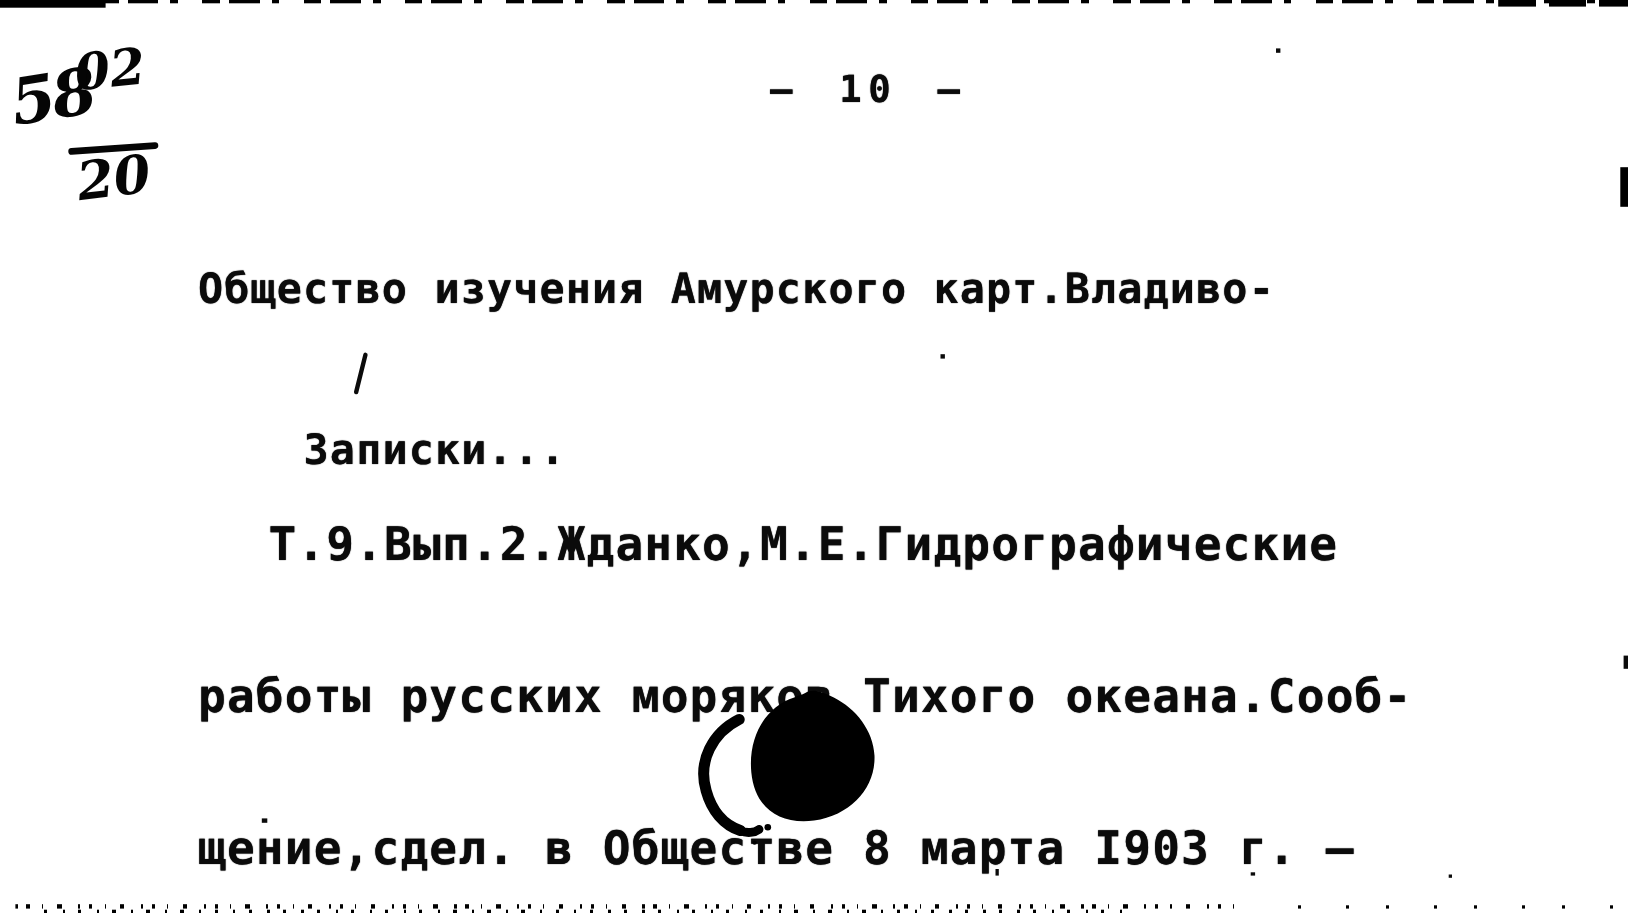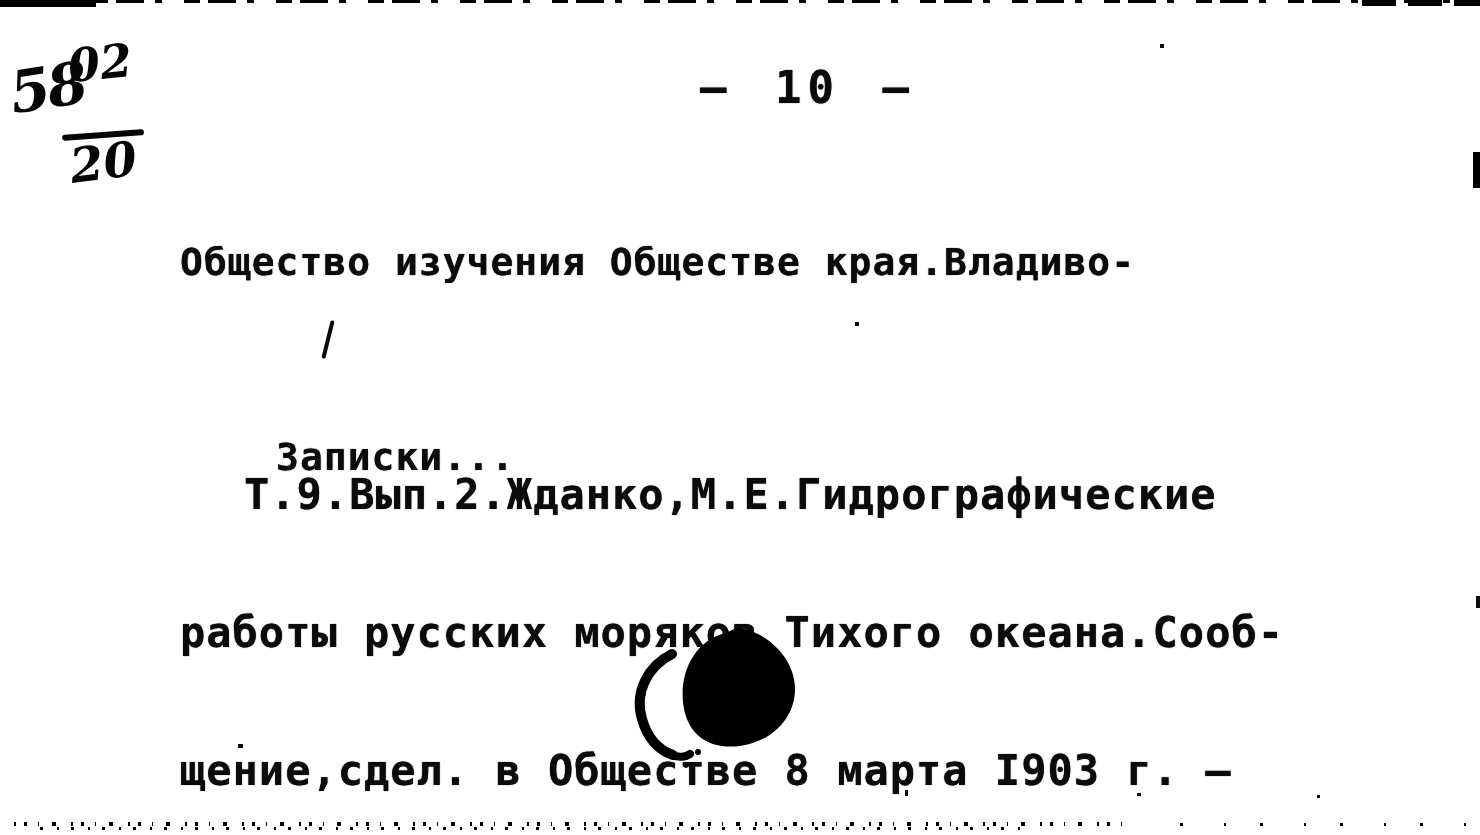--- a/index.html
+++ b/index.html
@@ -54,29 +54,29 @@
     position: absolute; left: 6px; top: 40px; width: 160px; height: 120px;
     font-family: "DejaVu Serif", serif; font-style: italic; font-weight: 700;
     color: #050505;
   }
   .call-book   { position: absolute; left: 4px;  top: 14px; font-size: 58px; transform: rotate(-9deg); letter-spacing: -3px; }
   .frac-num    { position: absolute; left: 62px; top: -4px; font-size: 46px; transform: rotate(-6deg); }
   .frac-line   { position: absolute; left: 56px; top: 92px; width: 82px; height: 6px; background: #050505; transform: rotate(-4deg); border-radius: 3px; }
   .frac-den    { position: absolute; left: 64px; top: 94px; font-size: 48px; transform: rotate(-7deg); }
   
   .page-number {
-    position: absolute; left: 700px; top: 62px; font-size: 44px; font-weight: 700;
+    position: absolute; left: 700px; top: 62px; font-size: 34px; font-weight: 700;
     letter-spacing: 6px; word-spacing: 10px; color: #0b0b0b;
   }
   
   .tw { font-family: "DejaVu Sans Mono", monospace; font-weight: 700; color: #0b0b0b;
         text-shadow: 0 0 1px #111; white-space: pre; }
   .heading { position: absolute; left: 180px; top: 140px; font-size: 38px; line-height: 49px; letter-spacing: 1px; }
   .heading .h-line2 { padding-left: 176px; }
-  .heading .h-line3 { padding-left: 96px; margin-top: 48px; }
+  .heading .h-line3 { padding-left: 96px; }
   .check-mark { position: absolute; left: 326px; top: 320px; width: 4px; height: 39px;
                 background: #0b0b0b; transform: rotate(14deg); border-radius: 2px; }
   .entry { position: absolute; left: 180px; top: 380px; font-size: 42px; line-height: 46px; letter-spacing: 1px; }
   .entry .e-line:first-child { padding-left: 64px; }
   .footer-note { position: absolute; left: 828px; top: 646px; font-size: 44px; letter-spacing: 1px; }
   
   .ink-blot { position: absolute; left: 626px; top: 624px; }
   
   .right-edge-mark { position: absolute; left: 1473px; top: 152px; width: 7px; height: 36px; background: #000; }
 </style>
@@ -95,21 +95,21 @@
   <div class="call-number">
     <span class="call-book">58</span>
     <span class="frac-num">02</span>
     <span class="frac-line"></span>
     <span class="frac-den">20</span>
   </div>
 
   <div class="page-number tw">– 10 –</div>
 
   <div class="heading tw">
-    <div class="h-line1">Общество изучения Обществе края.Владиво-</div>
+    <div class="h-line1">Общество изучения Амурского карт.Владиво-</div>
     <div class="h-line3">Записки...</div>
   </div>
 
   <div class="check-mark"></div>
 
   <div class="entry tw">
     <div class="e-line">Т.9.Вып.2.Жданко,М.Е.Гидрографические</div>
     <div class="e-line">работы русских моряков Тихого океана.Сооб-</div>
     <div class="e-line">щение,сдел. в Обществе 8 марта I903 г. –</div>
     

